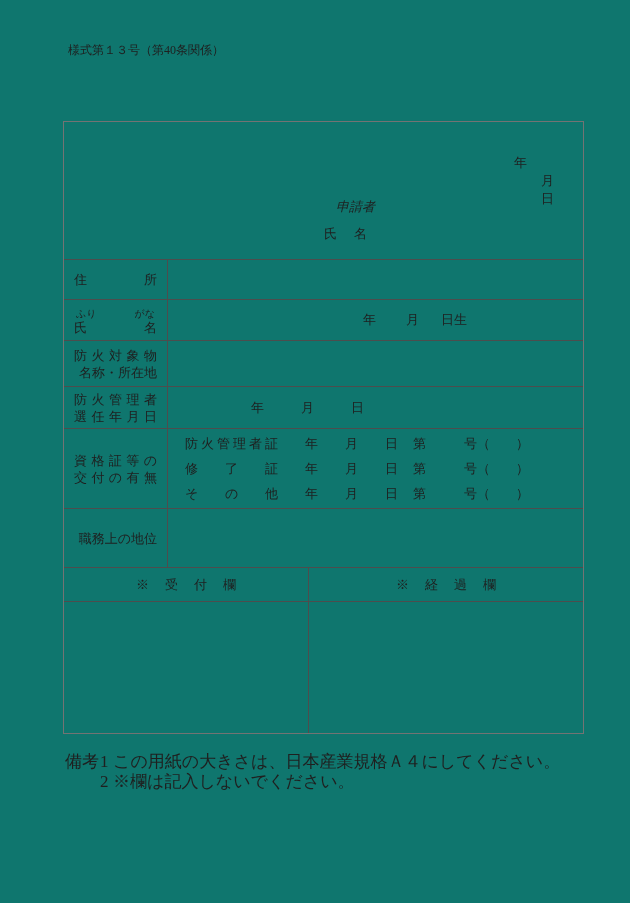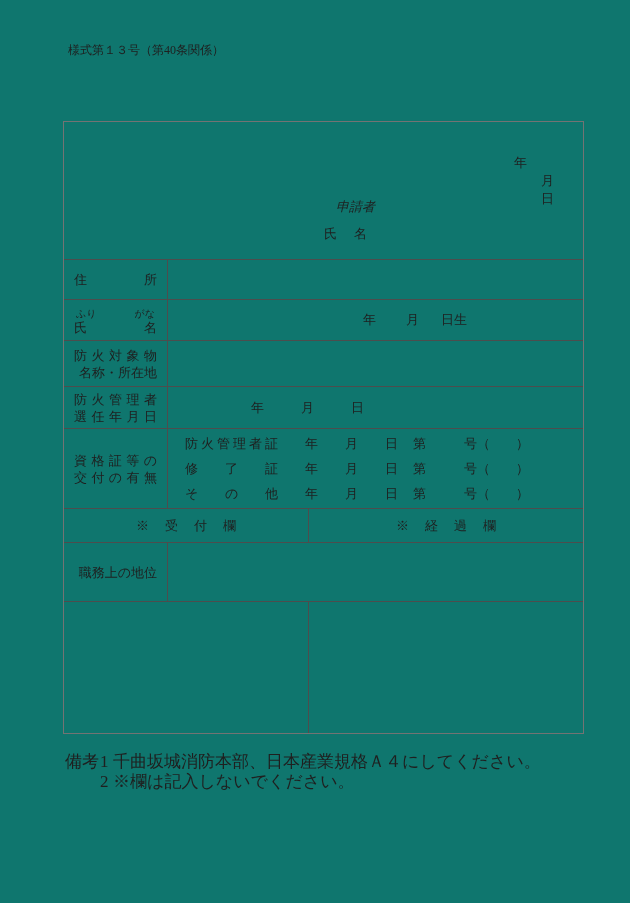--- a/index.html
+++ b/index.html
@@ -203,48 +203,48 @@
           <span class="cert-name justify"><span>そ</span><span>の</span><span>他</span></span>
           <span class="f1">年</span>
           <span class="f2">月</span>
           <span class="f3">日</span>
           <span class="f4">第</span>
           <span class="f5">号（　　）</span>
         </div>
       </div>
     </div>
 
+    <div class="trow r-position">
+      <div class="label-cell">
+        <div class="center-line">職務上の地位</div>
+      </div>
+      <div class="content-cell"></div>
+    </div>
+
     <div class="trow r-marks">
       <div class="half-left">
         <span class="spread">※受付欄</span>
       </div>
       <div class="half-right">
         <span class="spread">※経過欄</span>
       </div>
-    </div>
-
-    <div class="trow r-position">
-      <div class="label-cell">
-        <div class="center-line">職務上の地位</div>
-      </div>
-      <div class="content-cell"></div>
     </div>
 
     <div class="trow r-boxes">
       <div class="half-left"></div>
       <div class="half-right"></div>
     </div>
 
   </div>
 
   <div class="notes">
     <div class="note-line">
       <span class="note-head">備考</span>
       <span class="note-num">1</span>
-      <span class="note-text">千曲坂城消防本部、日本産業規格Ａ４にしてください。</span>
+      <span class="note-text">この用紙の大きさは、日本産業規格Ａ４にしてください。</span>
     </div>
     <div class="note-line">
       <span class="note-head"></span>
       <span class="note-num">2</span>
       <span class="note-text">※欄は記入しないでください。</span>
     </div>
   </div>
 
 </div>
 

